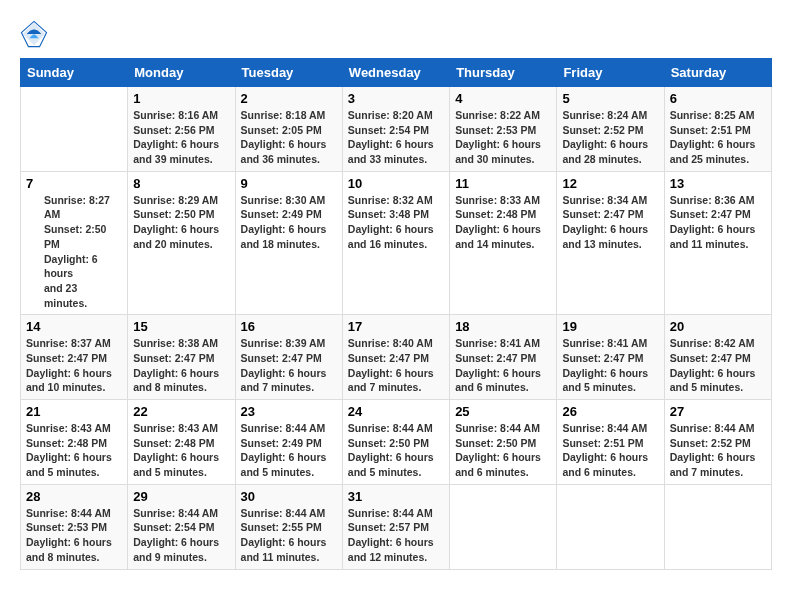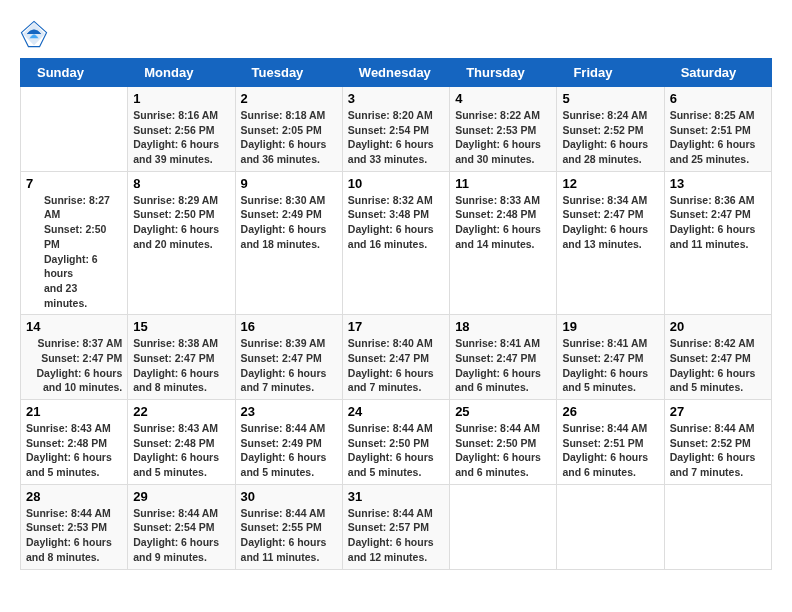--- a/index.html
+++ b/index.html
@@ -47,21 +47,21 @@
     }
     table {
       width: 100%;
       border-collapse: collapse;
       font-size: 11px;
     }
     thead tr th {
       background-color: #1565C0;
       color: #fff;
       text-align: left;
-      padding: 6px 16px;
+      padding: 6px 6px;
       font-size: 13px;
       font-weight: bold;
       border: 1px solid #1565C0;
     }
     tbody tr td {
       vertical-align: top;
       border: 1px solid #ddd;
       padding: 4px 5px;
       width: 107px;
       min-height: 80px;
@@ -216,21 +216,21 @@
           <span class="day-num">13</span>
           <div class="day-info" style="white-space: pre-line;">Sunrise: 8:36 AM
 Sunset: 2:47 PM
 Daylight: 6 hours
 and 11 minutes.</div>
         </td>
       </tr>
       <tr>
         <td>
           <span class="day-num">14</span>
-          <div class="day-info" style="white-space: pre-line; text-align: right;">Sunrise: 8:37 AM
+          <div class="day-info" style="white-space: pre-line;">Sunrise: 8:37 AM
 Sunset: 2:47 PM
 Daylight: 6 hours
 and 10 minutes.</div>
         </td>
         <td>
           <span class="day-num">15</span>
           <div class="day-info" style="white-space: pre-line;">Sunrise: 8:38 AM
 Sunset: 2:47 PM
 Daylight: 6 hours
 and 8 minutes.</div>

